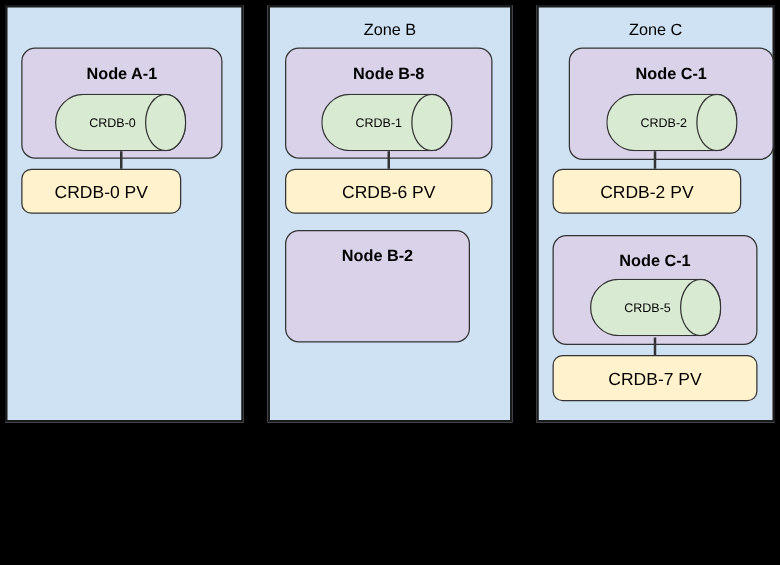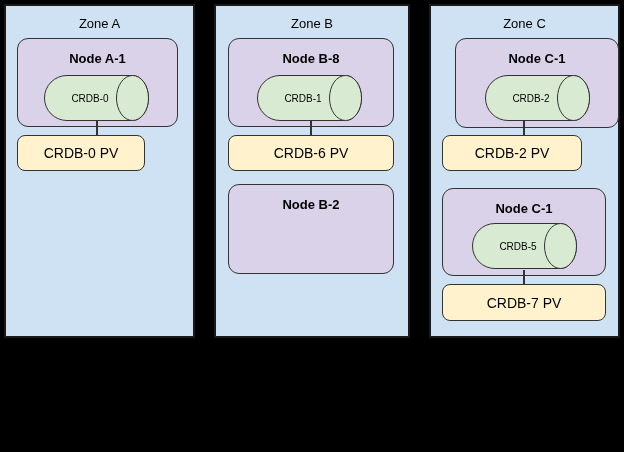--- a/index.html
+++ b/index.html
@@ -46,21 +46,20 @@
   .cyl { position:absolute; width:105px; height:46px; }
   .cyl svg { display:block; }
   .cyl text { font-family:"Liberation Sans", sans-serif; font-size:10px; fill:#000; }
 </style>
 </head>
 <body>
 
 <div class="canvas">
 
   <div class="zone zone-a">
-    <div class="zone-title">Zone A</div>
 
     <div class="node" style="left:11px; top:32px; width:161px; height:89px;">
       <div class="node-label">Node A-1</div>
       <div class="cyl" style="left:26px; top:36px;">
         <svg width="105" height="46" viewBox="0 0 105 46">
           <path d="M 23 0.5 L 88.5 0.5 A 16 22.5 0 0 1 88.5 45.5 L 23 45.5 A 22.5 22.5 0 0 1 23 0.5 Z" fill="#d9ead3" stroke="#333" stroke-width="1"></path>
           <ellipse cx="88.5" cy="23" rx="16" ry="22.5" fill="#d9ead3" stroke="#333" stroke-width="1"></ellipse>
           <text x="46" y="26.5" text-anchor="middle">CRDB-0</text>
         </svg>
       </div>
@@ -86,42 +85,42 @@
         </svg>
       </div>
     </div>
 
     <div class="connector" style="left:94px; top:115px;"></div>
 
     <div class="pv" style="left:12px; top:129px; width:166px; height:36px;">
       <span>CRDB-6 PV</span>
     </div>
 
-    <div class="node" style="left:12px; top:178px; width:166px; height:90px;">
+    <div class="node" style="left:12px; top:178px; width:148px; height:90px;">
       <div class="node-label">Node B-2</div>
     </div>
   </div>
 
   <div class="zone zone-c">
     <div class="zone-title">Zone C</div>
 
     <div class="node" style="left:24px; top:32px; width:164px; height:90px;">
       <div class="node-label">Node C-1</div>
       <div class="cyl" style="left:29px; top:36px;">
         <svg width="105" height="46" viewBox="0 0 105 46">
           <path d="M 23 0.5 L 88.5 0.5 A 16 22.5 0 0 1 88.5 45.5 L 23 45.5 A 22.5 22.5 0 0 1 23 0.5 Z" fill="#d9ead3" stroke="#333" stroke-width="1"></path>
           <ellipse cx="88.5" cy="23" rx="16" ry="22.5" fill="#d9ead3" stroke="#333" stroke-width="1"></ellipse>
           <text x="46" y="26.5" text-anchor="middle">CRDB-2</text>
         </svg>
       </div>
     </div>
 
     <div class="connector" style="left:92px; top:115px;"></div>
 
-    <div class="pv" style="left:11px; top:129px; width:140px; height:36px;">
+    <div class="pv" style="left:11px; top:129px; width:151px; height:36px;">
       <span>CRDB-2 PV</span>
     </div>
 
     <div class="node" style="left:11px; top:182px; width:164px; height:88px;">
       <div class="node-label">Node C-1</div>
       <div class="cyl" style="left:29px; top:34px;">
         <svg width="105" height="46" viewBox="0 0 105 46">
           <path d="M 23 0.5 L 88.5 0.5 A 16 22.5 0 0 1 88.5 45.5 L 23 45.5 A 22.5 22.5 0 0 1 23 0.5 Z" fill="#d9ead3" stroke="#333" stroke-width="1"></path>
           <ellipse cx="88.5" cy="23" rx="16" ry="22.5" fill="#d9ead3" stroke="#333" stroke-width="1"></ellipse>
           <text x="46" y="26.5" text-anchor="middle">CRDB-5</text>

